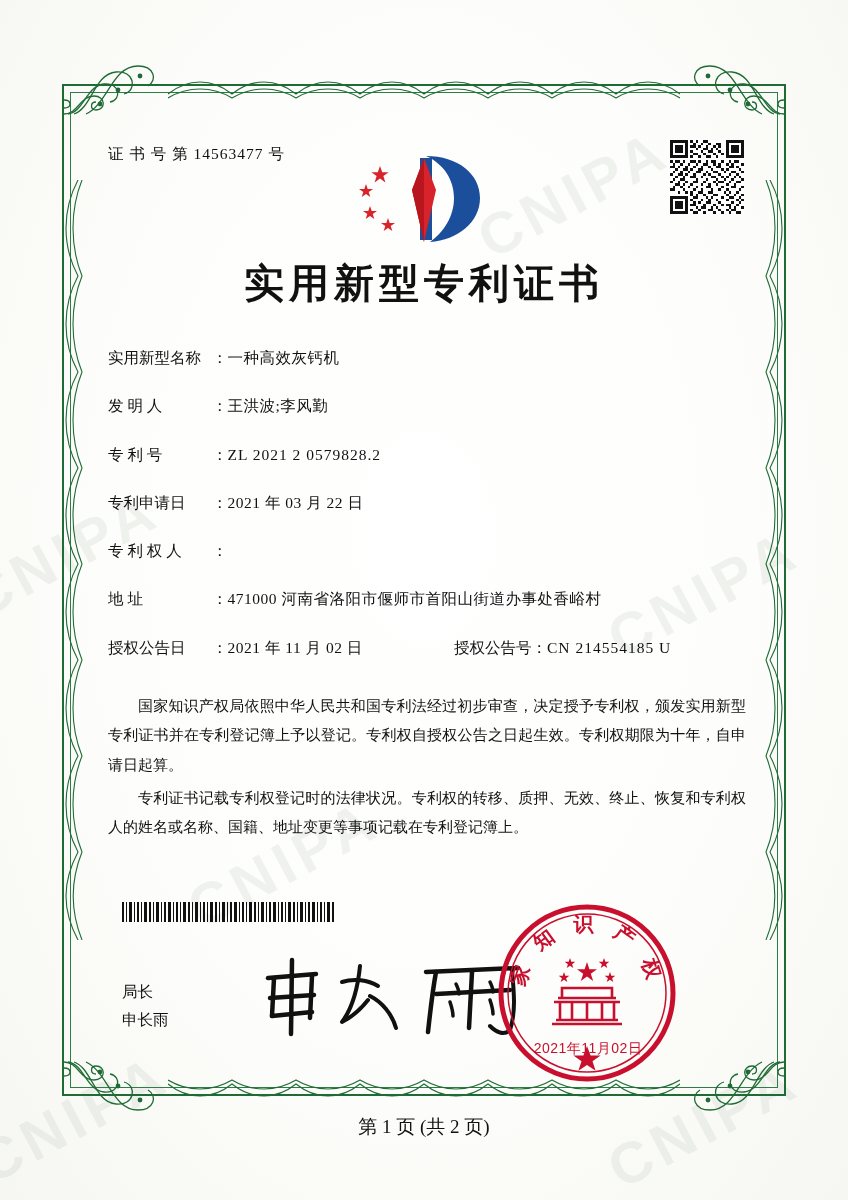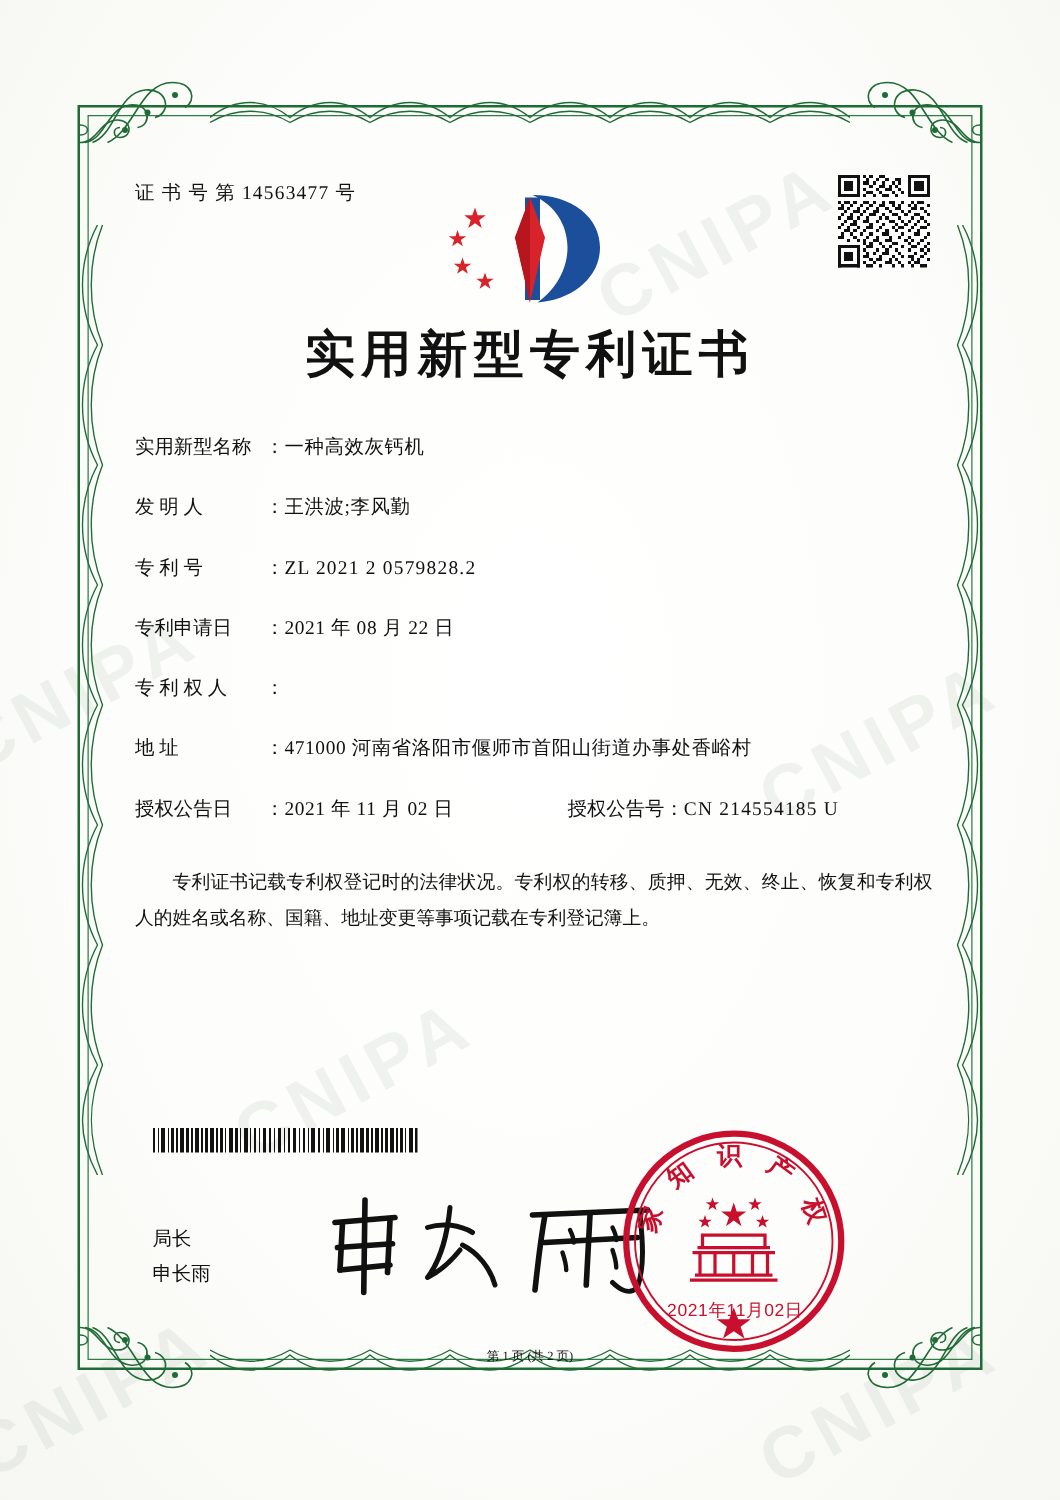--- a/index.html
+++ b/index.html
@@ -209,24 +209,24 @@
     width: 168px;
     text-align: center;
     font-size: 14px;
     color: #c8102e;
     letter-spacing: 0.5px;
     font-family: "Liberation Sans", sans-serif;
   }
 
   .page-num {
     position: absolute;
-    top: 1078px;
+    top: 1114px;
     width: 100%;
     text-align: center;
-    font-size: 10px;
+    font-size: 19px;
     color: #111;
   }
   .footer-note {
     position: absolute;
     top: 1212px;
     width: 100%;
     text-align: center;
     font-size: 15px;
     letter-spacing: 1px;
     color: #111;
@@ -572,21 +572,21 @@
         <span class="field-value">王洪波;李风勤</span>
       </div>
       <div class="field-row">
         <span class="field-label">专    利    号</span>
         <span class="field-sep">：</span>
         <span class="field-value mono">ZL 2021 2 0579828.2</span>
       </div>
       <div class="field-row">
         <span class="field-label">专利申请日</span>
         <span class="field-sep">：</span>
-        <span class="field-value">2021 年 08 月 22 日</span>
+        <span class="field-value">2021 年 03 月 22 日</span>
       </div>
       <div class="field-row">
         <span class="field-label">专 利 权 人</span>
         <span class="field-sep">：</span>
       </div>
       <div class="field-row">
         <span class="field-label">地        址</span>
         <span class="field-sep">：</span>
         <span class="field-value">471000 河南省洛阳市偃师市首阳山街道办事处香峪村</span>
       </div>
@@ -598,20 +598,21 @@
         </span>
         <span class="right">
           <span class="field-label">授权公告号</span>
           <span class="field-sep">：</span>
           <span class="field-value mono">CN 214554185 U</span>
         </span>
       </div>
     </div>
 
     <div class="paragraphs">
+      <p>国家知识产权局依照中华人民共和国专利法经过初步审查，决定授予专利权，颁发实用新型专利证书并在专利登记簿上予以登记。专利权自授权公告之日起生效。专利权期限为十年，自申请日起算。</p>
       <p>专利证书记载专利权登记时的法律状况。专利权的转移、质押、无效、终止、恢复和专利权人的姓名或名称、国籍、地址变更等事项记载在专利登记簿上。</p>
     </div>
 
     <div class="barcode">
       <svg viewBox="0 0 212 20" preserveAspectRatio="none" shape-rendering="crispEdges">
         <g fill="#111">
           <rect x="0" y="0" width="2" height="20"></rect>
             <rect x="4" y="0" width="1" height="20"></rect>
           <rect x="7" y="0" width="3" height="20"></rect>
             <rect x="12" y="0" width="1" height="20"></rect>

